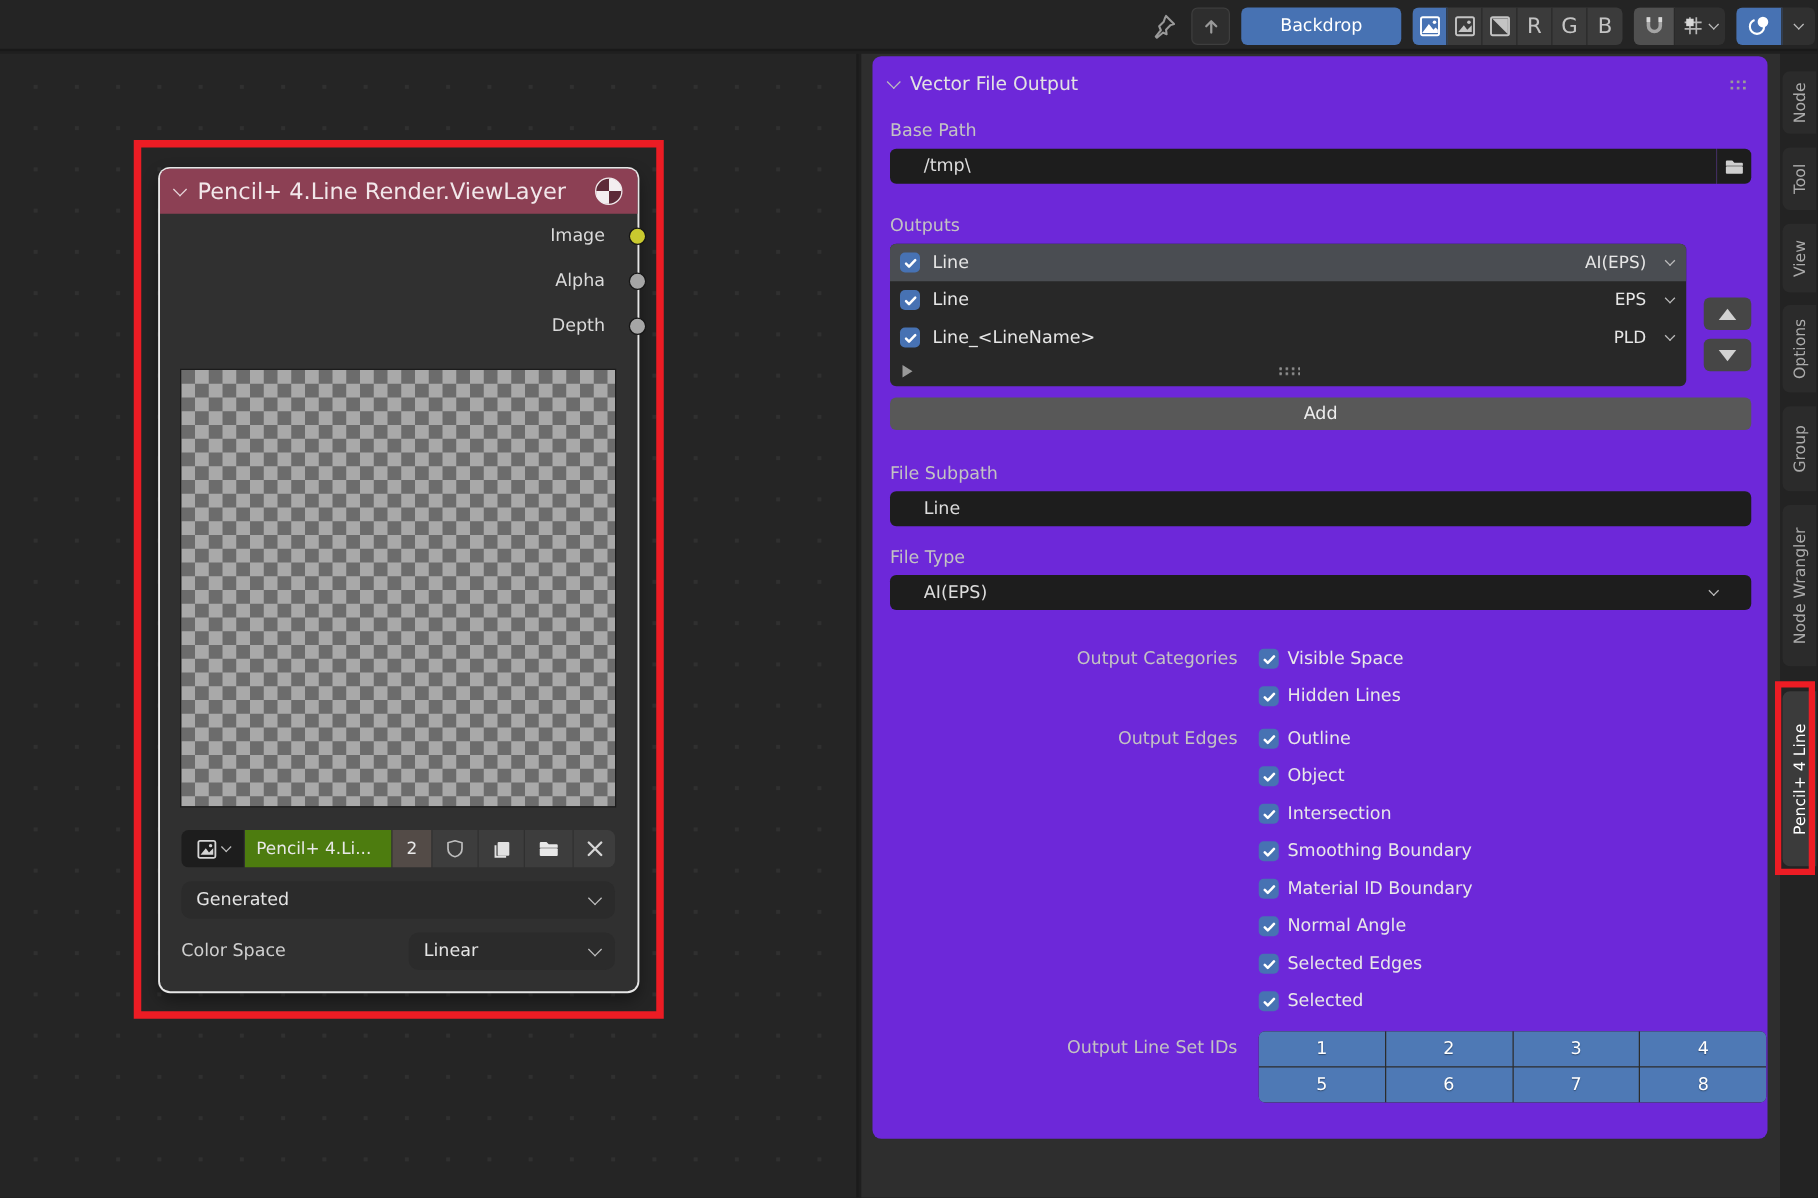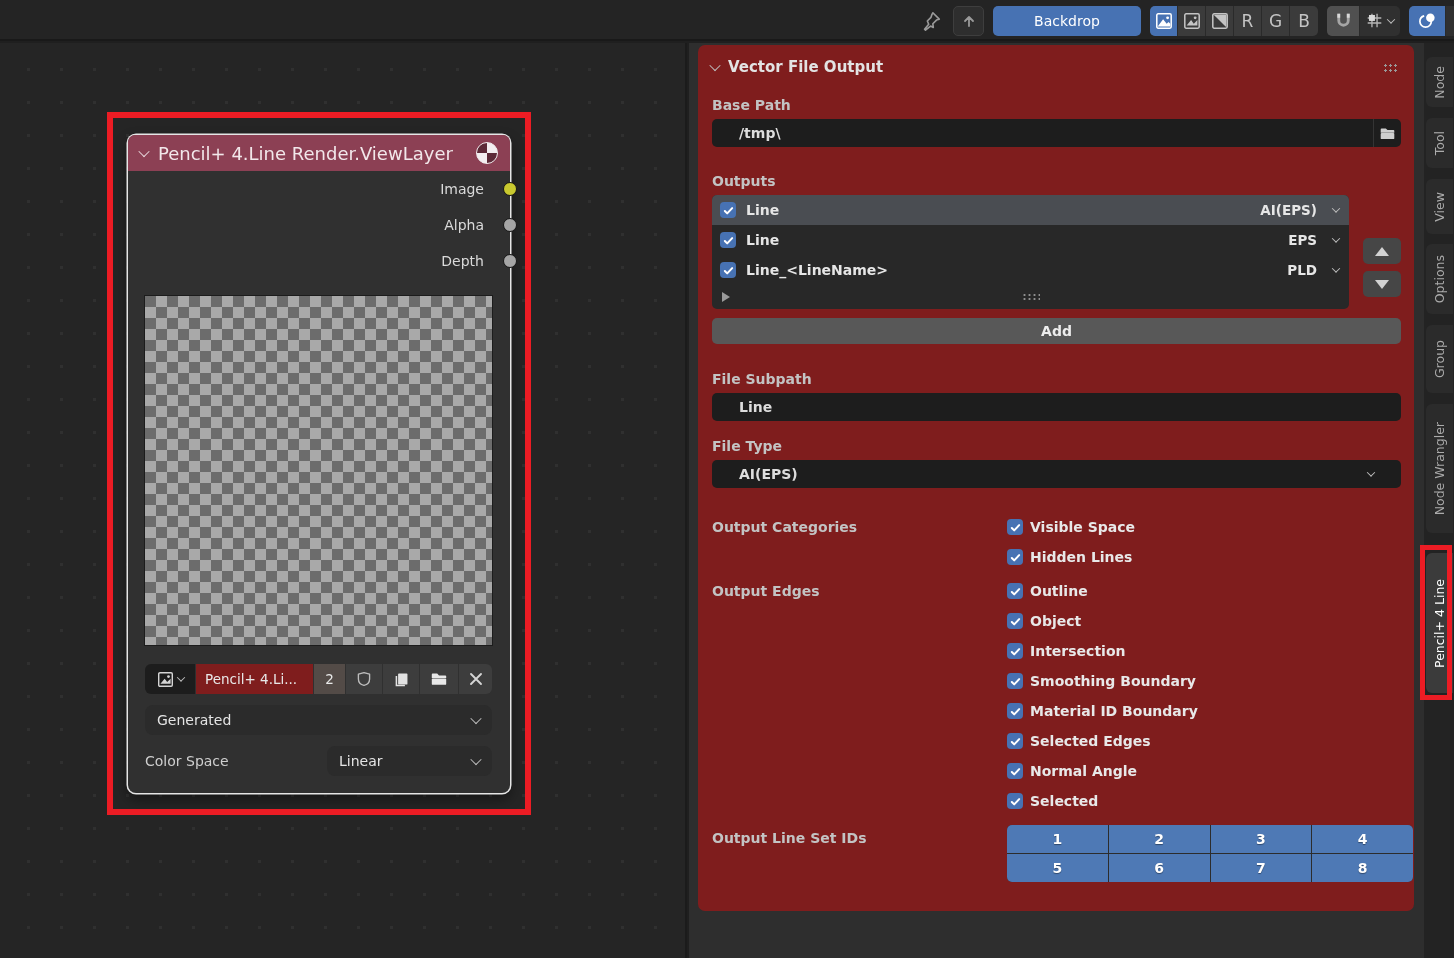--- a/index.html
+++ b/index.html
@@ -6,21 +6,21 @@
   html,body { width:1454px; height:958px; overflow:hidden; background:#1f1f1f;
     font-family:"DejaVu Sans","Liberation Sans",sans-serif; font-size:14px; color:#d0d0d0; }
 
   
   .titlebar { position:absolute; left:0; top:0; width:1454px; height:41px;
     background:#242424; border-bottom:2px solid #191919; }
   .tb-cluster { position:absolute; top:0; height:41px; display:flex; align-items:center; gap:9px; }
   .tb-icon { width:26px; height:26px; display:flex; align-items:center; justify-content:center; }
   .tb-btn { height:30px; border-radius:5px; display:flex; align-items:center; justify-content:center; }
   .btn-up { width:31px; background:#2e2e2e; border:1px solid #3e3e3e; }
-  .btn-backdrop { width:148px; background:#4772b3; color:#ffffff; font-size:14px; }
+  .btn-backdrop { width:128px; background:#4772b3; color:#ffffff; font-size:14px; }
   .seg { display:flex; height:30px; border-radius:5px; overflow:hidden; background:#3b3b3b; }
   .seg > * { display:flex; align-items:center; justify-content:center; border-right:1px solid #2a2a2a; }
   .seg > *:last-child { border-right:none; }
   .seg .cell { width:28px; height:30px; color:#c4c4c4; font-size:17px; }
   .seg .cell.on { background:#4772b3; color:#fff; }
   .seg .cell.wide { width:40px; }
   .seg .cell.magnet { width:33px; background:#505050; }
   .chev { display:inline-block; width:8px; height:8px; border-right:1.6px solid #bdbdbd;
     border-bottom:1.6px solid #bdbdbd; transform:rotate(45deg) translate(-1px,-1px); }
   .chev.sm { width:6px; height:6px; }
@@ -48,36 +48,36 @@
     color:#dadada; font-size:14px; position:relative; }
   .sock-dot { position:absolute; right:-7px; top:11px; width:14px; height:14px; border-radius:50%;
     border:1px solid #161616; }
   .preview { position:absolute; left:17px; top:161px; width:347px; height:349px;
     background:repeating-conic-gradient(#a9a9a9 0% 25%, #6c6c6c 0% 50%) 0 0 / 22px 22px;
     outline:1px solid #1c1c1c; }
   .imgrow { position:absolute; left:17px; top:529px; width:347px; height:30px; display:flex; gap:1px;
     border-radius:6px; overflow:hidden; }
   .imgrow > div { display:flex; align-items:center; justify-content:center; height:30px; }
   .iw-browse { width:50px; background:#1d1d1d; gap:4px; }
-  .iw-name  { flex:1; background:#7f1d1d; color:#e8e8e8; font-size:13.5px; justify-content:flex-start!important;
+  .iw-name  { flex:1; background:#4d7c0f; color:#e8e8e8; font-size:13.5px; justify-content:flex-start!important;
     padding-left:9px; white-space:nowrap; overflow:hidden; }
   .iw-count { width:31px; background:#534b47; color:#e8e8e8; font-size:13.5px; }
   .iw-btn   { width:36px; background:#3d3d3d; color:#cfcfcf; }
   .nd-select { position:absolute; left:17px; width:347px; height:30px; background:#2b2b2b; border-radius:8px;
     display:flex; align-items:center; padding:0 12px; color:#e4e4e4; font-size:14px; }
   .nd-select .chev { margin-left:auto; }
   .sel-generated { top:570px; }
   .cs-row { position:absolute; left:17px; top:611px; width:347px; height:30px; display:flex; align-items:center; }
   .cs-label { color:#cfcfcf; font-size:14px; }
   .cs-select { margin-left:auto; width:165px; height:30px; background:#2b2b2b; border-radius:8px;
     display:flex; align-items:center; padding:0 12px; color:#e4e4e4; font-size:14px; }
   .cs-select .chev { margin-left:auto; }
 
   
-  .panel { position:absolute; left:9px; top:2px; width:716px; height:866px; background:#7f1d1d; border-radius:7px;font-weight:bold; }
+  .panel { position:absolute; left:9px; top:2px; width:716px; height:866px; background:#6d28d9; border-radius:7px; }
   .panel-header { display:flex; align-items:center; gap:9px; padding:13px 12px 0 13px; }
   .panel-title { color:#e3e3e3; font-size:15px; flex:1; }
   .grip { width:16px; height:9px; margin-right:3px;
     background-image:radial-gradient(circle,#9a9a9a 1.2px,transparent 1.4px); background-size:5px 5px; }
   .plabel { color:#c3c3c3; font-size:14px; margin:21px 14px 6px 14px; }
   .prow { display:flex; margin:0 13px 0 14px; }
   .tinput { height:28px; background:#1d1d1d; border-radius:5px; color:#dddddd; font-size:14px;
     display:flex; align-items:center; padding:0 27px; }
   .path-input { flex:1; border-radius:5px 0 0 5px; }
   .path-folder { width:28px; height:28px; background:#1d1d1d; border-left:1px solid #343434;
@@ -100,21 +100,21 @@
   .ar-btn { flex:1; height:26px; background:#585858; border-radius:5px; color:#ededed; font-size:14px;
     display:flex; align-items:center; justify-content:center; }
   .wide-field { margin:0 13px 0 14px; }
   .ftype { display:flex; align-items:center; }
   .ftype .chev { margin-left:auto; }
   .cb { width:16px; height:16px; background:#4772b3; border-radius:4px; flex:0 0 16px;
     display:flex; align-items:center; justify-content:center; }
   .cb svg { width:11px; height:11px; }
   .propsec { margin-top:24px; }
   .prop-row { display:flex; align-items:center; height:30px; padding-left:14px; }
-  .prop-label { width:278px; text-align:left; color:#c3c3c3; font-size:14px; margin-right:17px; flex:0 0 278px; }
+  .prop-label { width:278px; text-align:right; color:#c3c3c3; font-size:14px; margin-right:17px; flex:0 0 278px; }
   .prop-cb { display:flex; align-items:center; gap:7px; color:#e8e8e8; font-size:14px; }
   .gap6 { height:4px; }
   .idgrid-row { display:flex; align-items:flex-start; padding-left:14px; margin-top:9px; }
   .idgrid { width:406px; display:grid; grid-template-columns:repeat(4,1fr); gap:1px;
     background:#2c2c2c; border-radius:5px; overflow:hidden; }
   .id-btn { height:28px; background:#4e79b5; color:#fff; font-size:14px; display:flex; align-items:center; justify-content:center;
     text-shadow:0 1px 1px rgba(0,0,0,.4); }
   .prop-label.idlbl { margin-top:5px; }
 
   
@@ -430,32 +430,32 @@
         </span>
       </div>
       <div class="prop-row">
         <span class="prop-label"></span>
         <span class="prop-cb">
           <span class="cb">
               <svg viewBox="0 0 12 12">
                 <path d="M2 6.5l2.6 2.6L10 3.4" fill="none" stroke="#fff" stroke-width="2.2" stroke-linecap="round" stroke-linejoin="round"></path>
               </svg>
             </span>
+          <span>Normal Angle</span>
+        </span>
+      </div>
+      <div class="prop-row">
+        <span class="prop-label"></span>
+        <span class="prop-cb">
+          <span class="cb">
+              <svg viewBox="0 0 12 12">
+                <path d="M2 6.5l2.6 2.6L10 3.4" fill="none" stroke="#fff" stroke-width="2.2" stroke-linecap="round" stroke-linejoin="round"></path>
+              </svg>
+            </span>
           <span>Selected Edges</span>
-        </span>
-      </div>
-      <div class="prop-row">
-        <span class="prop-label"></span>
-        <span class="prop-cb">
-          <span class="cb">
-              <svg viewBox="0 0 12 12">
-                <path d="M2 6.5l2.6 2.6L10 3.4" fill="none" stroke="#fff" stroke-width="2.2" stroke-linecap="round" stroke-linejoin="round"></path>
-              </svg>
-            </span>
-          <span>Normal Angle</span>
         </span>
       </div>
       <div class="prop-row">
         <span class="prop-label"></span>
         <span class="prop-cb">
           <span class="cb">
               <svg viewBox="0 0 12 12">
                 <path d="M2 6.5l2.6 2.6L10 3.4" fill="none" stroke="#fff" stroke-width="2.2" stroke-linecap="round" stroke-linejoin="round"></path>
               </svg>
             </span>

